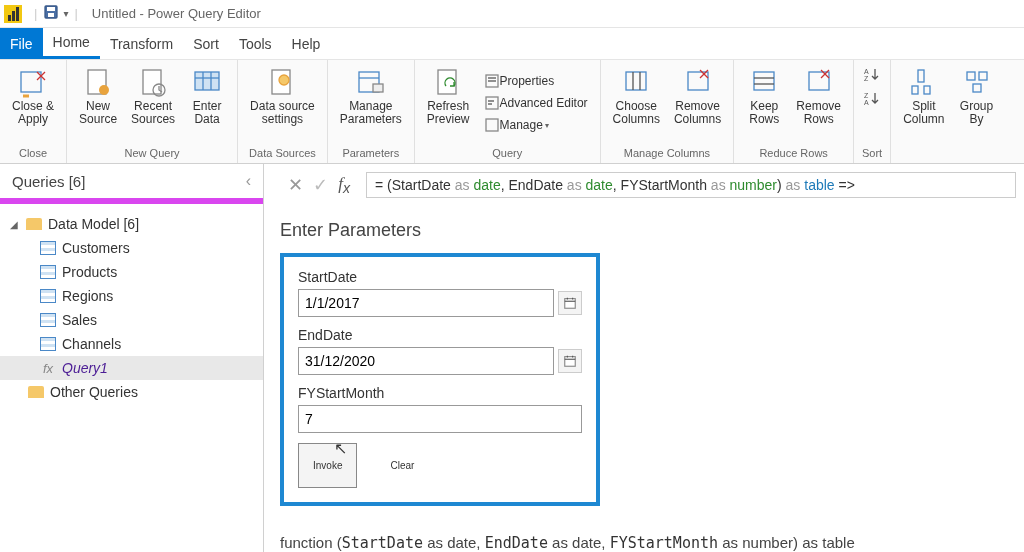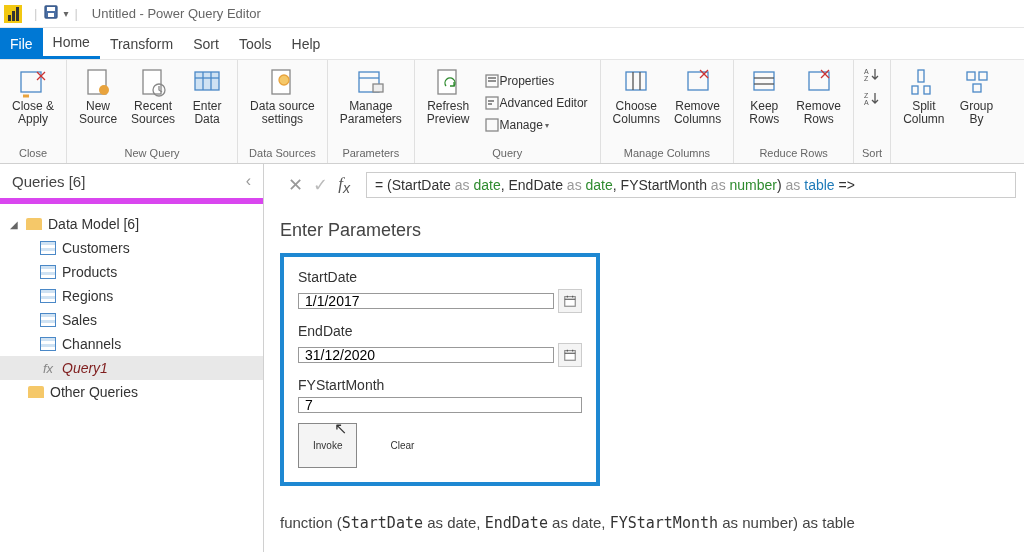--- a/index.html
+++ b/index.html
@@ -39,39 +39,39 @@
 .queries-header { display:flex; justify-content:space-between; align-items:center; padding: 8px 12px; font-size: 15px; color:#444; border-bottom: 6px solid #d946ef;}
 .queries-header .collapse { color:#999; font-size:16px; cursor:pointer; }
 .tree { padding: 8px 0; }
 .tree-node { display:flex; align-items:center; padding: 4px 10px; font-size:14px; cursor:pointer; gap:6px; }
 .tree-node.folder .caret { font-size:10px; color:#666; width:10px; }
 .tree-node.folder .folder-icon { width:16px; height:12px; background:#f5c869; border-radius:2px 2px 0 0; }
 .tree-node.item { padding-left: 40px; }
 .tree-node.item .tbl-icon { width:16px; height:14px; border:1px solid #4a88c7; background: repeating-linear-gradient(to bottom, #cfe2f3 0, #cfe2f3 3px, #fff 3px, #fff 6px); }
 .tree-node.item.fx .fx-icon { font-style:italic; font-size:13px; color:#888; width:16px; text-align:center;}
 .tree-node.selected { background:#e8e8e8; }
-.tree-node.item.fx span.lbl { color:#7f1d1d; font-style:italic; }
+.tree-node.item.fx span.lbl { color:#4c1d95; font-style:italic; }
 .tree-node.sub-folder { padding-left:28px; }
 
 
 .content { flex:1; display:flex; flex-direction:column; padding: 6px 0 0 16px; overflow:auto;}
 .formula-row { display:flex; align-items:center; gap:8px; padding-right:8px;}
 .formula-controls { display:flex; gap:10px; align-items:center; padding: 4px 8px; color:#999; font-size:18px;}
 .formula-controls .fx { font-style: italic; font-family: serif; font-size:17px; color:#555;}
 .formula-bar { flex:1; border:1px solid #ccc; padding: 4px 8px; font-family: Consolas, monospace; font-size: 14px; white-space:nowrap; overflow:hidden;}
 .kw-as { color: #999; }
 .kw-type { color: #2e8b2e; }
 .kw-ret { color: #1e7ab8; }
 
 .params-panel { margin-top: 20px; }
 .params-title { font-size: 18px; color:#444; margin-bottom: 12px; }
 .params-box { border: 4px solid #1e88d2; padding: 12px 14px 14px 14px; width: 320px; }
 .param-label { font-size:14px; color:#333; margin-bottom:4px; }
 .param-row { display:flex; align-items:center; margin-bottom:10px; gap:4px;}
-.param-input { flex:1; border:1px solid #999; padding: 4px 6px; font-size:14px; height:16px; background:#fff;}
+.param-input { flex:1; border:1px solid #999; padding: 4px 6px; font-size:14px; height:28px; background:#fff;}
 .date-btn { width:24px; height:24px; border:1px solid #ccc; background:#f4f4f4; display:flex; align-items:center; justify-content:center; cursor:pointer;}
 .date-btn svg { width:14px; height:14px; }
 .btn-row { display:flex; gap:18px; margin-top:8px; align-items:center;}
 .btn { padding: 16px 14px; font-size:10px; border:1px solid transparent; background:transparent; cursor:pointer; color:#333;}
 .btn.invoke { border:1px solid #888; background:#f4f4f4; }
 .cursor-img { position:relative; }
 .cursor-arrow { position:absolute; left:36px; top:-4px; font-size:16px; pointer-events:none;}
 
 .sig-line { margin-top: 28px; font-size: 15px; color:#444; }
 .sig-line .mono { font-family: Consolas, monospace; color:#333; }

